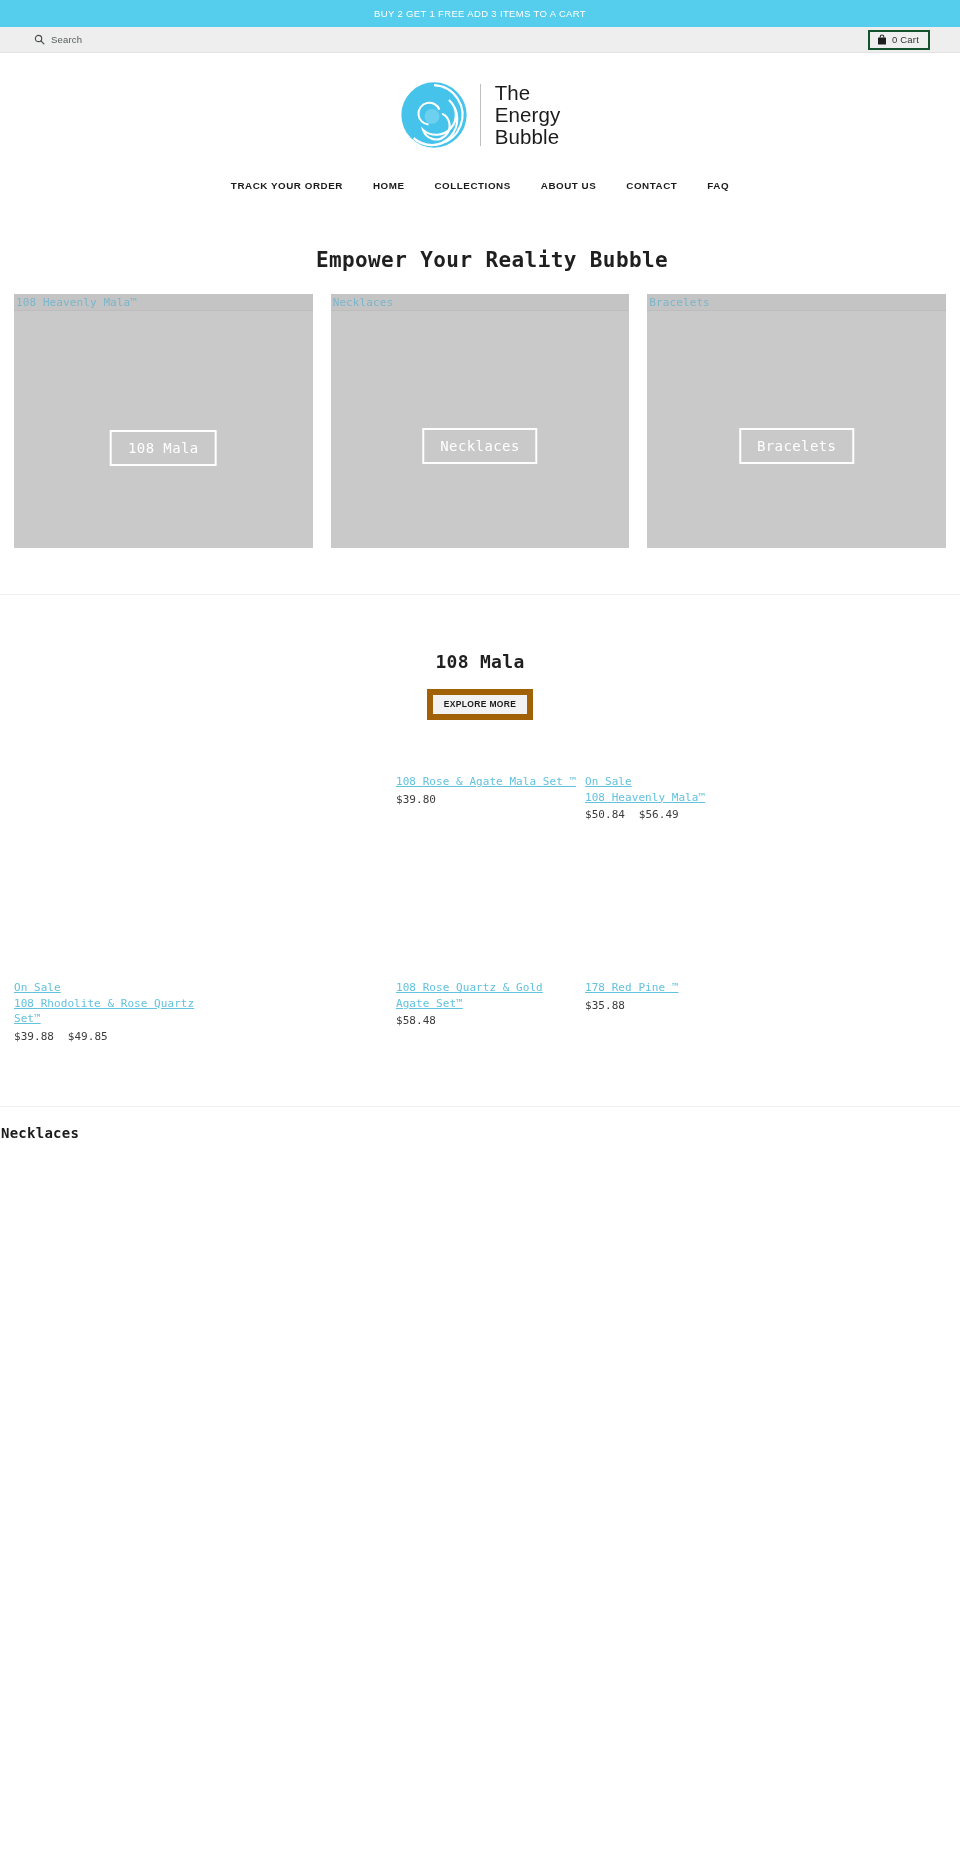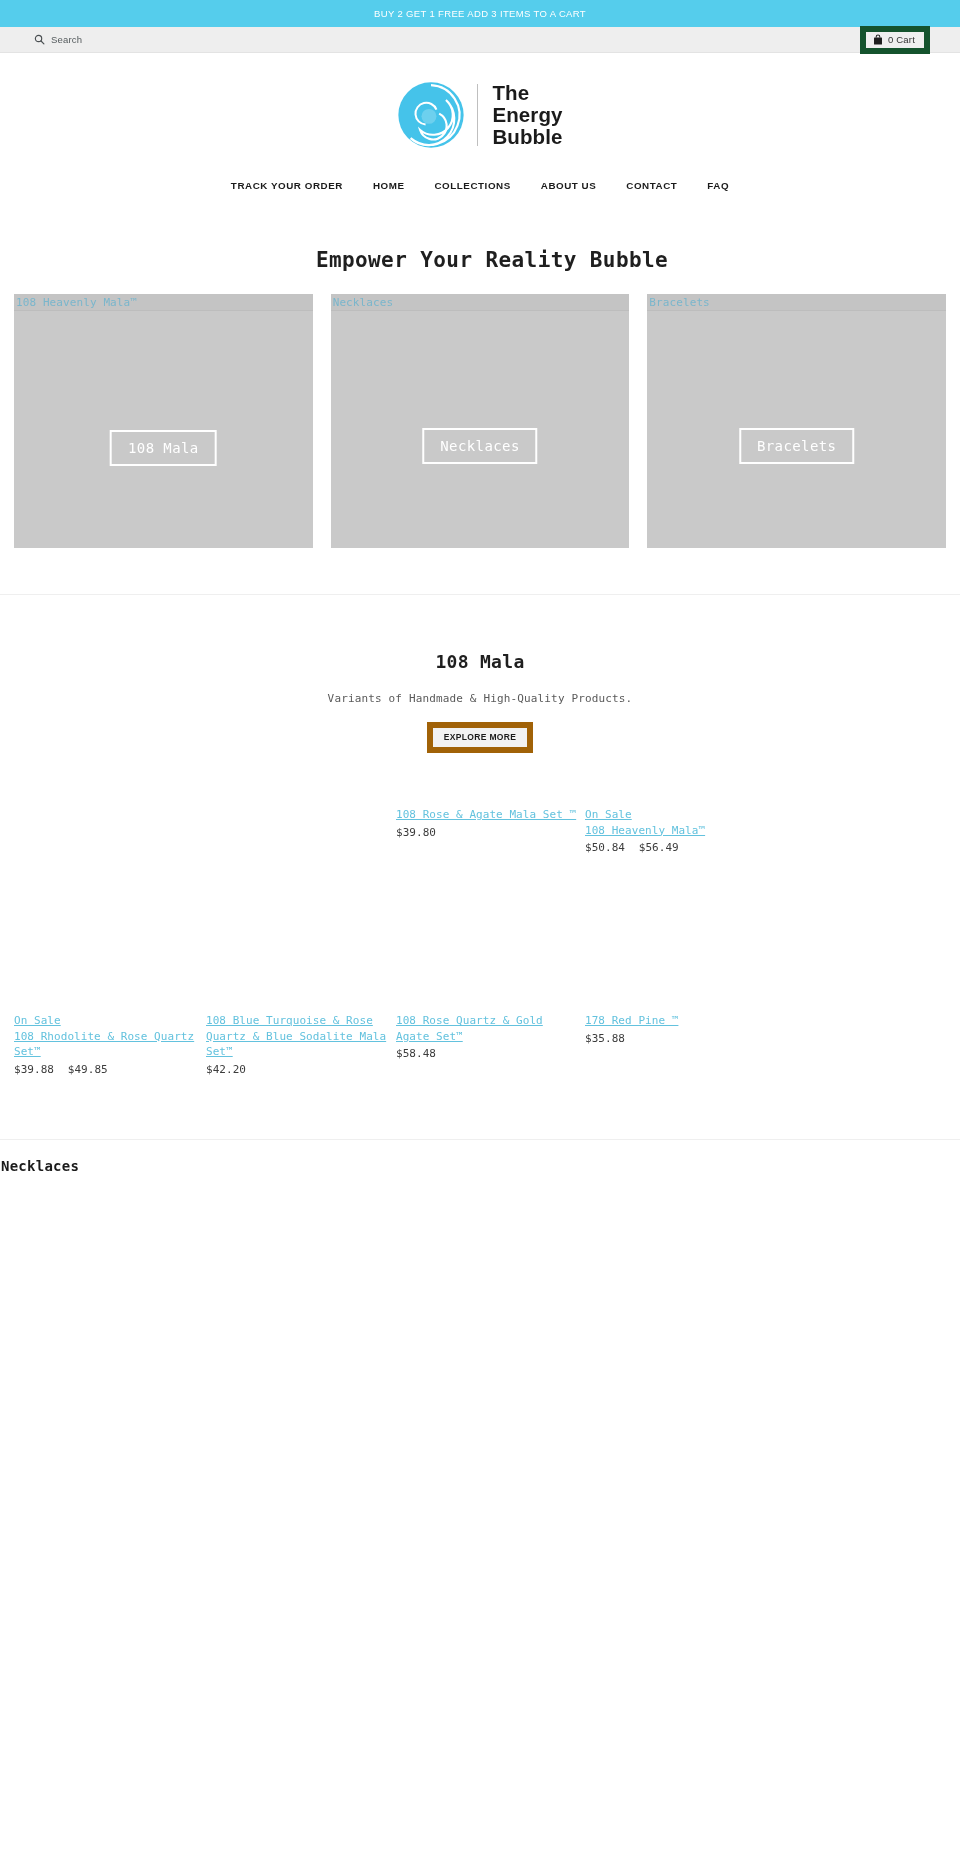--- a/index.html
+++ b/index.html
@@ -34,21 +34,21 @@
     position:relative;
   }
   .search-wrap { display:flex; align-items:center; gap:6px; padding-left:20px; }
   .ico-search { width:11px; height:11px; display:block; flex:none; }
   .search-label {
     font-family:"Liberation Sans",sans-serif;
     font-size:9.5px; color:#555b5d; letter-spacing:.2px;
   }
   .cart-btn {
     display:flex; align-items:center; gap:5px;
-    border:6px solid #14532d;
+    border:2px solid #14532d;
     background:#efefef;
     padding:2px 9px 3px 7px;
     margin-right:16px;
     cursor:pointer;
   }
   .ico-bag { width:10px; height:11px; display:block; flex:none; }
   .cart-label {
     font-family:"Liberation Sans",sans-serif;
     font-size:9.5px; color:#323232; letter-spacing:.2px;
   }
@@ -60,21 +60,21 @@
     padding-top:8px;
   }
   .logo {
     display:flex; align-items:center; gap:0;
   }
   .logo-mark { width:68px; height:68px; display:block; flex:none; }
   .logo-divider { width:1px; height:62px; background:#bfbfbf; margin:0 14px 0 12px; }
   .logo-text {
     font-family:"Liberation Sans",sans-serif;
     font-size:20.5px; line-height:22px; color:#1b1b1b;
-    font-weight:700; letter-spacing:.1px;
+    font-weight:400; letter-spacing:.1px;
   }
 
   
   .nav {
     display:flex; align-items:center; justify-content:center;
     gap:0; height:34px;
   }
   .nav-item {
     font-family:"Liberation Sans",sans-serif;
     font-size:9.8px; font-weight:700; letter-spacing:.55px;
@@ -284,21 +284,20 @@
     <span class="cat-alt">Bracelets</span>
     <span class="cat-btn">Bracelets</span>
   </div>
 
 </div>
 
 <div class="rule"></div>
 
 <div class="coll-head">
   <h2 class="coll-title">108 Mala</h2>
-  <p class="coll-sub">Variants of Handmade &amp; High-Quality Products.</p>
   <a class="coll-btn">EXPLORE MORE</a>
 </div>
 
 <div class="prod-grid">
 
   <div class="prod c3 r-top">
     <a class="prod-name">108 Rose &amp; Agate Mala Set ™</a>
     <span class="prod-price">
       <span>$39.80</span>
     </span>
@@ -315,26 +314,20 @@
 
   <div class="prod c1 r-bot">
     <a class="prod-sale">On Sale</a>
     <a class="prod-name">108 Rhodolite &amp; Rose Quartz Set™</a>
     <span class="prod-price">
       <span>$39.88</span>
       <span class="was">$49.85</span>
     </span>
   </div>
 
-  <div class="prod c2 r-bot">
-    <a class="prod-name">108 Blue Turquoise &amp; Rose Quartz &amp; Blue Sodalite Mala Set™</a>
-    <span class="prod-price">
-      <span>$42.20</span>
-    </span>
-  </div>
 
   <div class="prod c3 r-bot">
     <a class="prod-name">108 Rose Quartz &amp; Gold Agate Set™</a>
     <span class="prod-price">
       <span>$58.48</span>
     </span>
   </div>
 
   <div class="prod c4 r-bot">
     <a class="prod-name">178 Red Pine ™</a>

